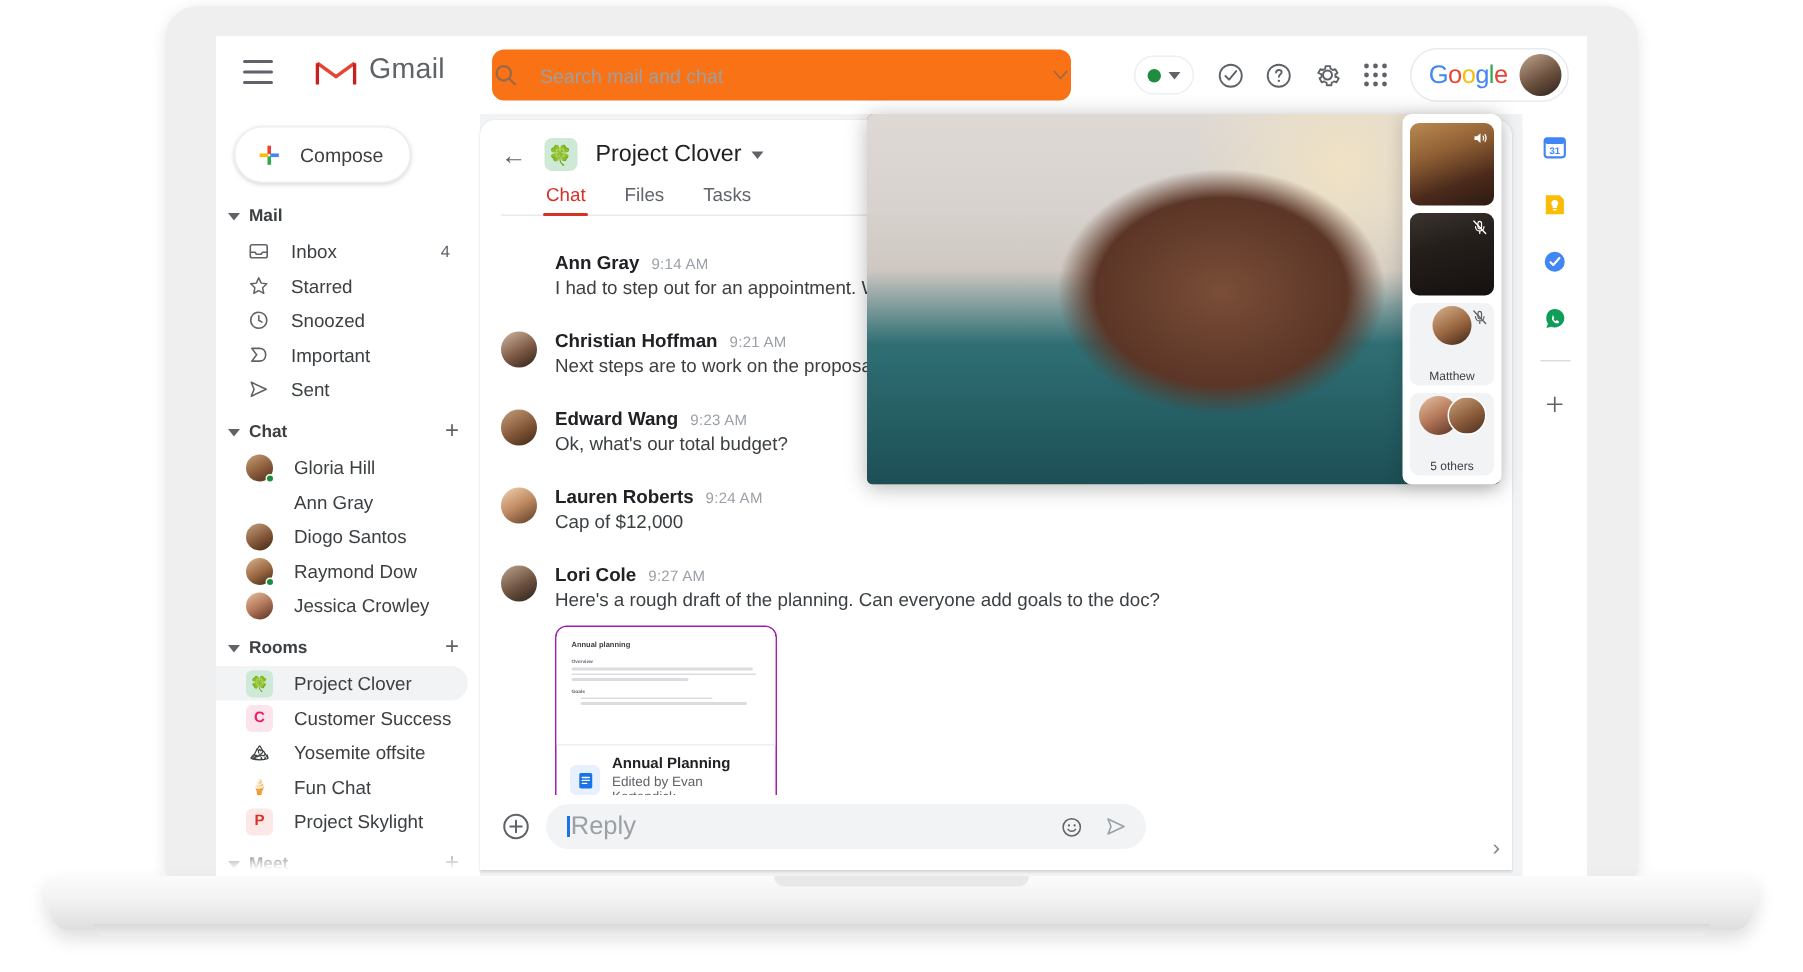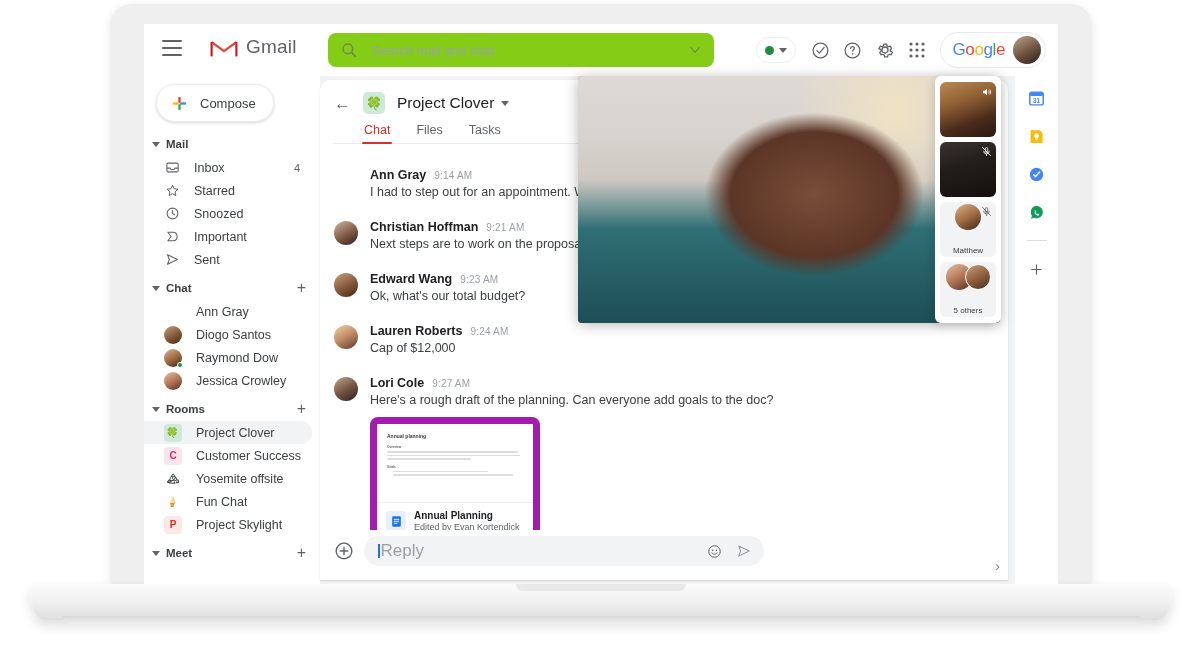--- a/index.html
+++ b/index.html
@@ -50,21 +50,21 @@
   .topbar { position: relative; height: 52px; background: #fff; }
   .hamburger { position: absolute; left: 18px; top: 16px; width: 20px; height: 16px;
                display: flex; flex-direction: column; justify-content: space-between; cursor: pointer; }
   .hamburger i { display: block; height: 2px; background: #5f6368; border-radius: 1px; }
 
   .brand { position: absolute; left: 50px; top: 12px; display: flex; align-items: center; gap: 8px; margin-left: 16px; }
   .brand-name { font-size: 19px; color: #5f6368; letter-spacing: .2px; }
 
   .searchbar {
     position: absolute; left: 184px; top: 9px; width: 386px; height: 34px;
-    background: #84cc16; border-radius: 8px; display: flex; align-items: center; padding: 0 12px;
+    background: #f97316; border-radius: 8px; display: flex; align-items: center; padding: 0 0;
   }
   .searchbar .sicon { width: 18px; height: 18px; flex: 0 0 auto; opacity: .62; }
   .search-input {
     border: 0; outline: 0; background: transparent; flex: 1;
     font-family: inherit; font-size: 13px; color: #3c4043; margin-left: 14px;
   }
   .search-input::placeholder { color: #9aa0a6; }
   .chev-down { width: 14px; height: 14px; opacity: .6; }
 
   .topright { position: absolute; right: 12px; top: 8px; display: flex; align-items: center; gap: 2px; }
@@ -154,21 +154,21 @@
   .msgs { flex: 1; overflow: hidden; padding: 24px 16px 0 14px; }
   .msg { display: flex; gap: 12px; margin-bottom: 21px; }
   .msg-av { width: 24px; height: 24px; border-radius: 50%; flex: 0 0 24px; margin-top: 1px;
             background-size: cover; background-position: center; }
   .msg-main { min-width: 0; flex: 1; }
   .msg-top { display: flex; align-items: baseline; gap: 8px; }
   .msg-name { font-size: 12.5px; font-weight: bold; color: #202124; }
   .msg-time { font-size: 10px; color: #9aa0a6; letter-spacing: .2px; }
   .msg-text { font-size: 12.5px; color: #3c4043; margin-top: 3px; white-space: nowrap; }
 
-  .doccard { width: 170px; border: 7px solid #a21caf; border-radius: 8px; overflow: hidden;
+  .doccard { width: 148px; border: 1px solid #a21caf; border-radius: 8px; overflow: hidden;
              margin-top: 10px; background: #fff; cursor: pointer; }
   .doc-preview { height: 78px; padding: 9px 10px; background: #fff; overflow: hidden; }
   .doc-ph-title { font-size: 5px; color: #3c4043; font-weight: bold; margin-bottom: 6px; }
   .doc-ph-head { font-size: 3.2px; font-weight: bold; color: #5f6368; margin: 5px 0 2px; }
   .doc-line { height: 1.6px; background: #dadce0; border-radius: 1px; margin-bottom: 2px; }
   .doc-foot { display: flex; align-items: center; gap: 8px; padding: 7px 9px; border-top: 1px solid #eceff1; }
   .doc-ico { width: 20px; height: 20px; border-radius: 4px; background: #e8f0fe;
              display: flex; align-items: center; justify-content: center; flex: 0 0 20px; }
   .doc-name { font-size: 10px; font-weight: bold; color: #202124; }
   .doc-sub { font-size: 9px; color: #5f6368; margin-top: 1px; }
@@ -386,20 +386,26 @@
               <path d="M4 4.5l16 7.5L4 19.5l3-7.5z" fill="none" stroke="#5f6368" stroke-width="1.7" stroke-linejoin="round"></path>
             </svg>
           </span>
           <span class="nlabel">Sent</span>
         </div>
 
         <div class="sect-head">
           <span class="sect-caret"></span>
           <span>Chat</span>
           <span class="sect-plus">+</span>
+        </div>
+        <div class="nav-item">
+          <span class="pav ph-face-a">
+              <i class="presence"></i>
+            </span>
+          <span class="nlabel">Gloria Hill</span>
         </div>
         <div class="nav-item">
           <span class="pav ph-face-b"></span>
           <span class="nlabel">Ann Gray</span>
         </div>
         <div class="nav-item">
           <span class="pav ph-face-c"></span>
           <span class="nlabel">Diogo Santos</span>
         </div>
         <div class="nav-item">

